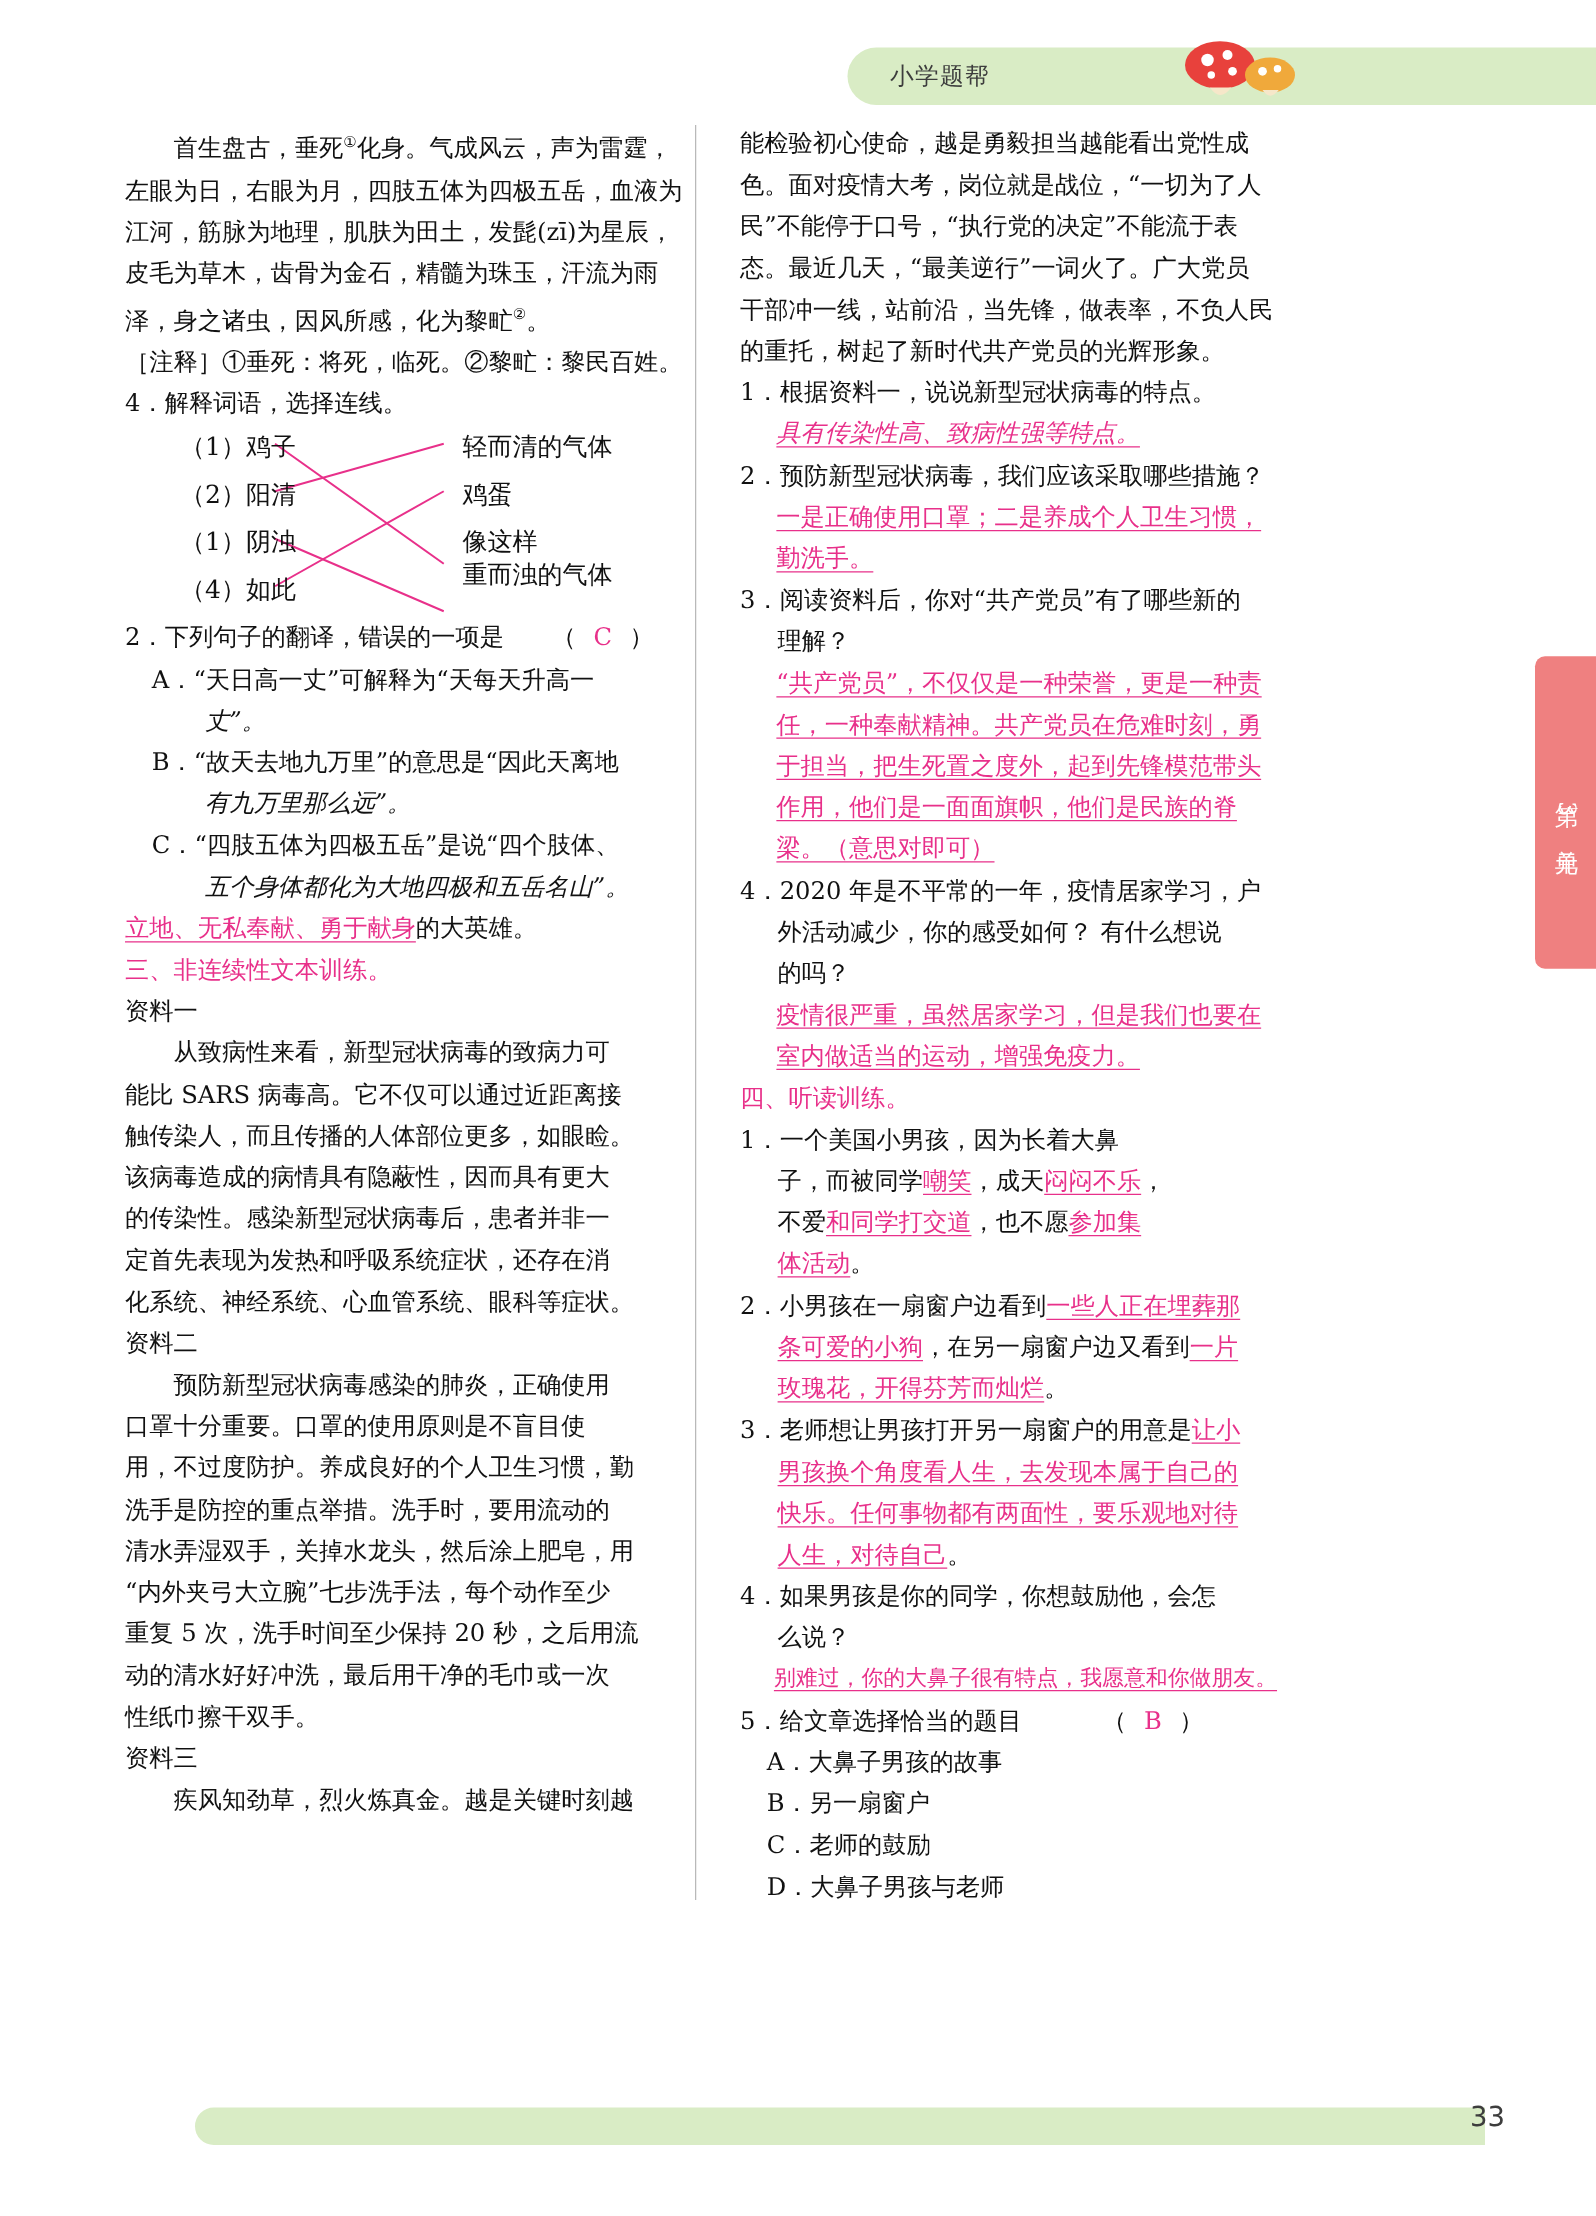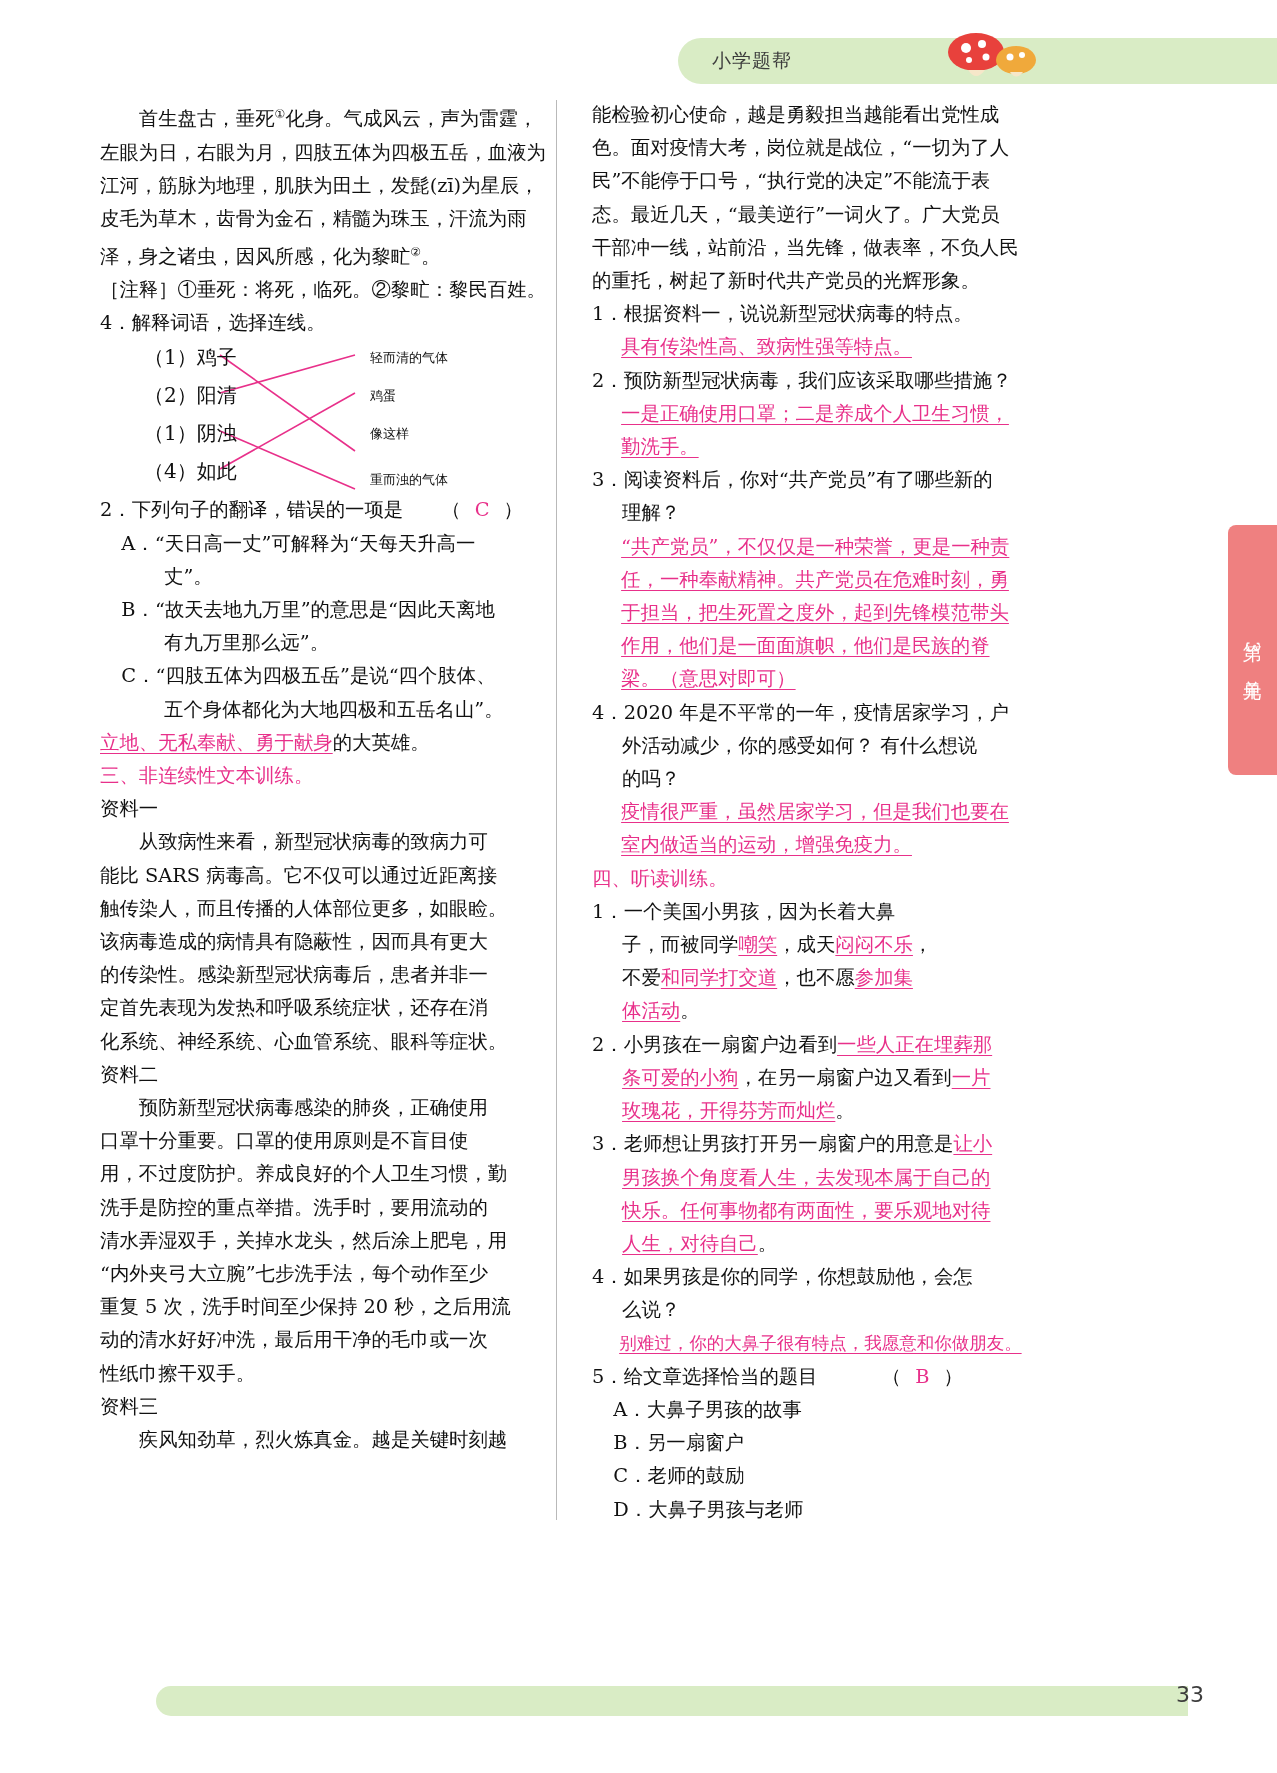--- a/index.html
+++ b/index.html
@@ -47,29 +47,29 @@
   .col-left{ left:100px; }
   .col-right{ left:592px; }
   .divider{
     position:absolute; top:100px; left:556px; width:1px; height:1420px;
     background:#b9b9b9;
   }
   p{ margin:0; }
   .indent{ text-indent:2em; }
   .hang{ padding-left:1.55em; text-indent:-1.55em; }
   .sub{ padding-left:2.2em; text-indent:-1.1em; }
-  .sub2{ padding-left:3.3em; }
+  .sub2{ padding-left:3.3em;font-style:italic; }
   .ansu{ color:#e8308a; text-decoration:underline; text-decoration-color:#e8308a; text-underline-offset:4px; }
   .hdr-pink{ color:#e8308a; }
   sup{ font-size:.62em; vertical-align:super; }
   .paren-ans{ color:#e8308a; }
   
   .match{ position:relative; height:152px; margin-top:2px; }
   .match .left-item{ position:absolute; left:44px; font-size:20px; }
-  .match .right-item{ position:absolute; left:270px; font-size:13px; }
+  .match .right-item{ position:absolute; left:270px; font-size:20px; }
   .match svg{ position:absolute; left:0; top:0; }
   .rt-wrap{ position:relative; }
 </style>
 </head>
 <body>
 
 <div class="header-band"></div>
 <div class="header-title">小学题帮</div>
 <svg class="mushrooms" viewBox="0 0 110 58">
   <ellipse cx="34" cy="24" rx="28" ry="19" fill="#e8413c"></ellipse>
@@ -111,21 +111,21 @@
       <line x1="120" y1="90" x2="255" y2="148" stroke="#e8308a" stroke-width="1.6"></line>
       <line x1="120" y1="128" x2="255" y2="52" stroke="#e8308a" stroke-width="1.6"></line>
     </svg>
     <div class="left-item" style="top:0px">（1）鸡子</div>
     <div class="left-item" style="top:38px">（2）阳清</div>
     <div class="left-item" style="top:76px">（1）阴浊</div>
     <div class="left-item" style="top:114px">（4）如此</div>
     <div class="right-item" style="top:0px">轻而清的气体</div>
     <div class="right-item" style="top:38px">鸡蛋</div>
     <div class="right-item" style="top:76px">像这样</div>
-    <div class="right-item" style="top:122px">重而浊的气体</div>
+    <div class="right-item" style="top:102px">重而浊的气体</div>
   </div>
 
   <p>
     <span>2．下列句子的翻译，错误的一项是</span>
     <span style="margin-left:32px;">（</span><span class="paren-ans" style="padding:0 14px">C</span><span>）</span>
   </p>
   <p class="sub"><span>A．“天日高一丈”可解释为“天每天升高一</span></p>
   <p class="sub2"><span>丈”。</span></p>
   <p class="sub"><span>B．“故天去地九万里”的意思是“因此天离地</span></p>
   <p class="sub2"><span>有九万里那么远”。</span></p>

